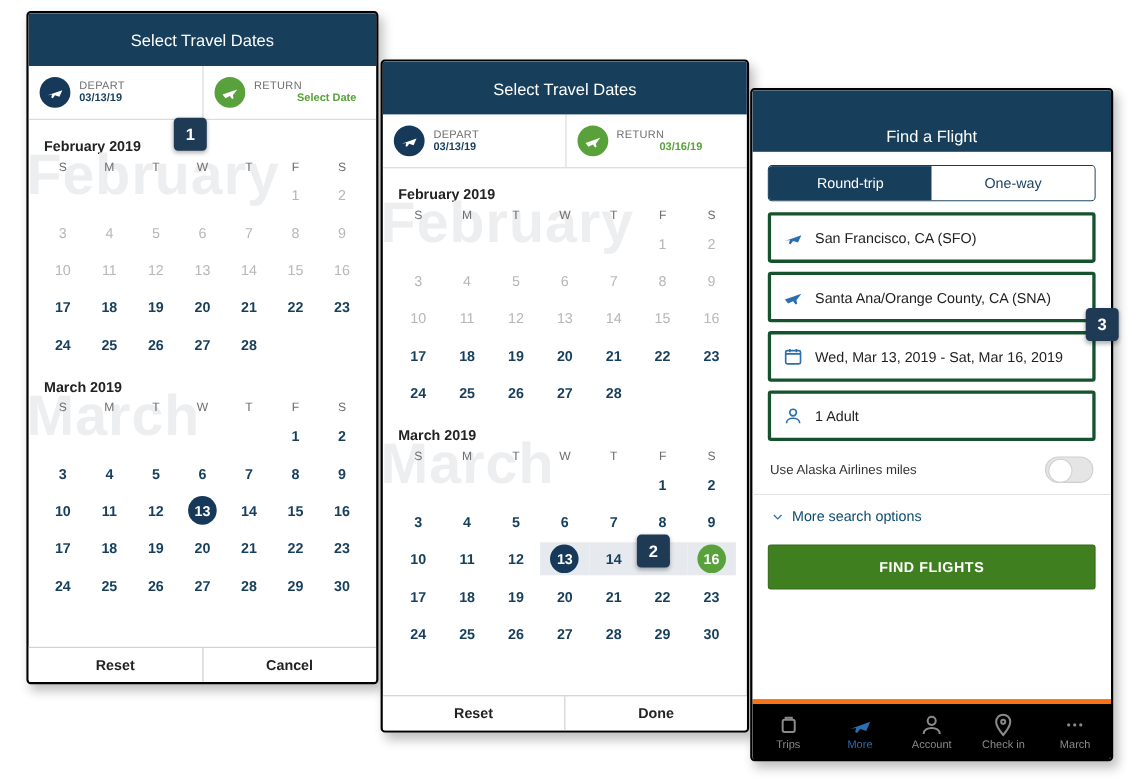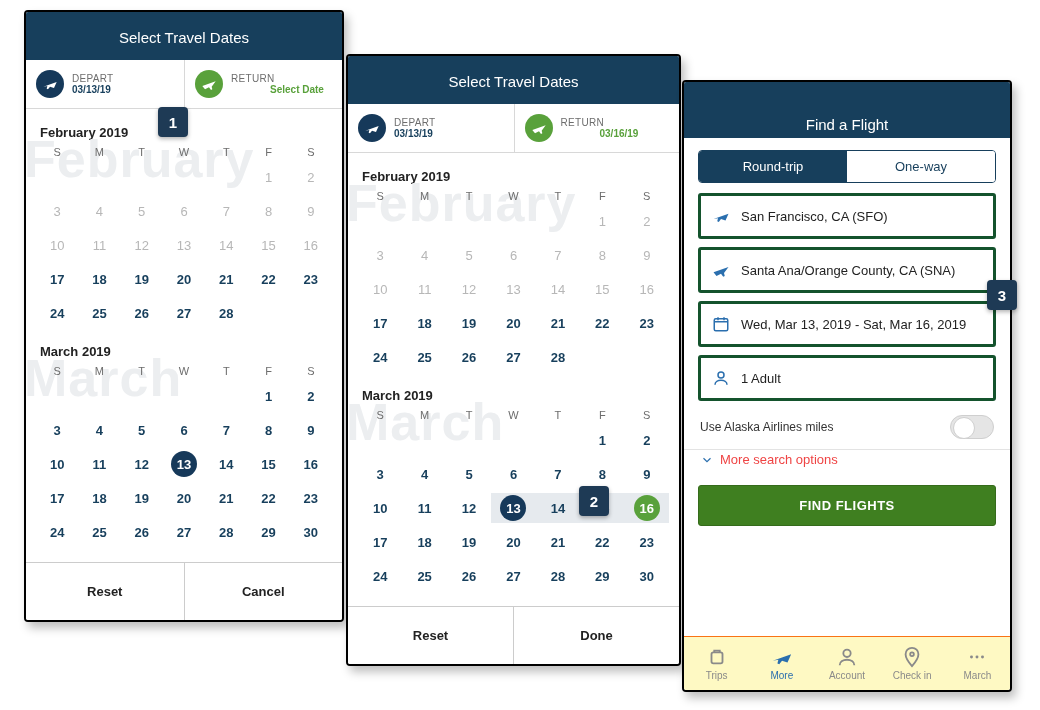--- a/index.html
+++ b/index.html
@@ -87,21 +87,21 @@
     position:absolute; left:-2px; top:20px;
     font-size:52px; font-weight:700; color:#eceef0;
     letter-spacing:1px;
     pointer-events:none;
     z-index:0;
   }
   .grid, .dow { position:relative; z-index:1; }
 
   .bottom-actions {
     position:absolute; left:0; right:0; bottom:0;
-    height:58px; display:flex; border-top:1px solid #ccc; background:#fff;
+    height:32px; display:flex; border-top:1px solid #ccc; background:#fff;
   }
   .bottom-actions .act {
     flex:1; display:flex; align-items:center; justify-content:center;
     font-size:13px; font-weight:600; color:#222;
     border-right:1px solid #ccc;
     cursor:pointer;
   }
   .bottom-actions .act:last-child { border-right:none; }
 
   
@@ -125,32 +125,32 @@
   .toggle {
     width:44px; height:24px; border-radius:14px;
     background:#e5e5e5; border:1px solid #cfcfcf; position:relative;
   }
   .toggle::after {
     content:""; position:absolute; left:2px; top:1px;
     width:20px; height:20px; border-radius:50%;
     background:#fff; border:1px solid #cfcfcf;
   }
   .more-opts {
-    margin:2px 16px 18px; font-size:13px; color:#ef4444;
+    margin:12px 16px 18px; font-size:13px; color:#0c4a6e;
     display:flex; align-items:center; gap:6px; cursor:pointer;
   }
   .find-btn {
     margin:8px 14px; background:#3f7f20; border:1px solid #356b1b;
     color:#fff; text-align:center; padding:12px 0; font-size:13px;
     letter-spacing:.5px; font-weight:700; border-radius:3px; cursor:pointer;
   }
 
   .tabbar {
     position:absolute; left:0; right:0; bottom:0; height:54px;
-    border-top:1px solid #f97316; background:#fef9c3;
+    border-top:4px solid #f97316; background:#000000;
     display:flex;
   }
   .tabbar .tab {
     flex:1; display:flex; flex-direction:column; align-items:center; justify-content:center;
     font-size:10px; color:#8a8a8a; gap:2px; cursor:pointer;
   }
   .tabbar .tab.active { color:#2b6fae; }
   .tabbar .tab svg { width:22px; height:22px; }
 
   .badge {

